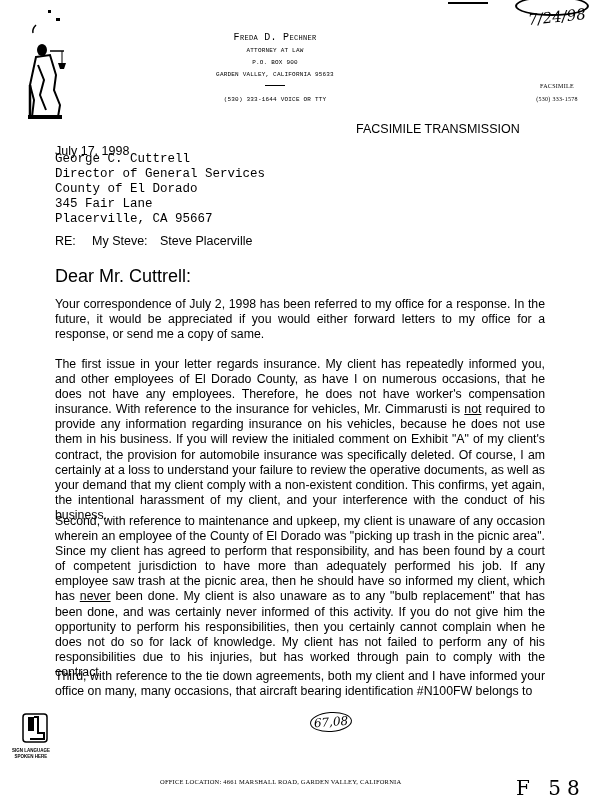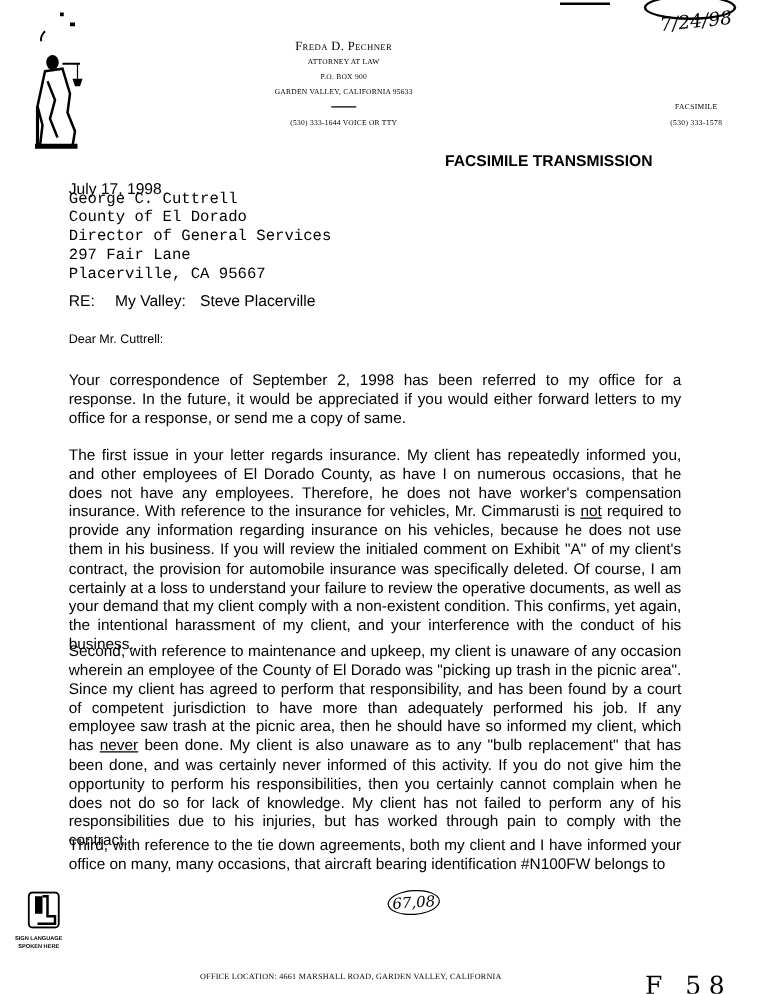--- a/index.html
+++ b/index.html
@@ -2,33 +2,33 @@
 <html><head>
 <meta charset="utf-8">
 <style>
   html, body { margin: 0; padding: 0; background: #ffffff; }
   body { width: 612px; height: 795px; position: relative; overflow: hidden; color: #000; }
   .abs { position: absolute; }
   .serif { font-family: "Liberation Serif", "DejaVu Serif", serif; }
   .sans { font-family: "Liberation Sans", "DejaVu Sans", sans-serif; }
 
   
-  .lh { left: 200px; width: 150px; text-align: center; }
+  .lh { left: 200px; width: 150px; text-align: center; font-family: Liberation Mono, monospace; }
   .lh-name { top: 32px; font-size: 10px; font-variant: small-caps; letter-spacing: 0.3px; }
   .lh-line { font-size: 6px; letter-spacing: 0.2px; text-transform: uppercase; }
   .lh-rule { top: 85px; left: 265px; width: 20px; height: 0; border-top: 1px solid #000; }
   .fax { left: 512px; width: 90px; text-align: center; font-size: 6px; letter-spacing: 0.3px; }
 
   
   .date { left: 55px; top: 122px; font-size: 12.5px; margin-top: 22px; }
-  .fx-title { left: 356px; top: 122px; font-size: 12.5px; font-weight: bold; }
+  .fx-title { left: 356px; top: 122px; font-size: 12.5px; font-weight: normal; }
   .addr { left: 55px; top: 152px; font-size: 12.5px; line-height: 15px; font-family: Liberation Mono, monospace; }
   .re { left: 55px; top: 234px; font-size: 12.5px; }
   .re span { display: inline-block; }
-  .salut { left: 55px; top: 266px; font-size: 10px; }
+  .salut { left: 55px; top: 266px; font-size: 18px; }
   .para { left: 55px; width: 490px; font-size: 12.3px; line-height: 15.1px; text-align: justify; }
   .p1 { top: 297px; }
   .p2 { top: 357px; }
   .p3 { top: 514px; }
   .p4 { top: 669px; }
   u { text-decoration: underline; }
 
   
   .footer-addr { left: 160px; top: 778px; font-size: 6.5px; letter-spacing: 0.2px; text-transform: uppercase; }
   .sign-caption { left: 6px; top: 748px; width: 50px; text-align: center; font-size: 4.5px; font-weight: bold; line-height: 6px; text-transform: uppercase; }
@@ -69,33 +69,33 @@
 <div class="abs lh-rule"></div>
 <div class="abs lh lh-line serif" style="top:96px;">(530) 333-1644 Voice or TTY</div>
 <div class="abs fax serif" style="top:83px;text-transform:uppercase;">Facsimile</div>
 <div class="abs fax serif" style="top:96px;">(530) 333-1578</div>
 
 <div class="abs date sans">July 17, 1998</div>
 <div class="abs fx-title sans">FACSIMILE TRANSMISSION</div>
 
 <div class="abs addr sans">
   <div>George C. Cuttrell</div>
+  <div>Director of General Services</div>
   <div>County of El Dorado</div>
-  <div>Director of General Services</div>
-  <div>297 Fair Lane</div>
+  <div>345 Fair Lane</div>
   <div>Placerville, CA 95667</div>
 </div>
 
 <div class="abs re sans">
-  <span style="width:37px;">RE:</span><span style="width:68px;">My Valley:</span><span>Steve Placerville</span>
+  <span style="width:37px;">RE:</span><span style="width:68px;">My Steve:</span><span>Steve Placerville</span>
 </div>
 
 <div class="abs salut sans">Dear Mr. Cuttrell:</div>
 
-<div class="abs para p1 sans">Your correspondence of September 2, 1998 has been referred to my office for a response.  In the future, it would be appreciated if you would either forward letters to my office for a response, or send me a copy of same.</div>
+<div class="abs para p1 sans">Your correspondence of July 2, 1998 has been referred to my office for a response.  In the future, it would be appreciated if you would either forward letters to my office for a response, or send me a copy of same.</div>
 <div class="abs para p2 sans"><span>The first issue in your letter regards insurance.  My client has repeatedly informed you, and other employees of El Dorado County, as have I on numerous occasions, that he does not have any employees.  Therefore, he does not have worker's compensation insurance. With reference to the insurance for vehicles, Mr. Cimmarusti is </span><u>not</u><span> required to provide any information regarding insurance on his vehicles, because he does not use them in his business.  If you will review the initialed comment on Exhibit "A" of my client's contract, the provision for automobile insurance was specifically deleted.  Of course, I am certainly at a loss to understand your failure to review the operative documents, as well as your demand that my client comply with a non-existent condition.  This confirms, yet again, the intentional harassment of my client, and your interference with the conduct of his business.</span></div>
 <div class="abs para p3 sans"><span>Second, with reference to maintenance and upkeep, my client is unaware of any occasion wherein an employee of the County of El Dorado was "picking up trash in the picnic area". Since my client has agreed to perform that responsibility, and has been found by a court of competent jurisdiction to have more than adequately performed his job.  If any employee saw trash at the picnic area, then he should have so informed my client, which has </span><u>never</u><span> been done.  My client is also unaware as to any "bulb replacement" that has been done, and was certainly never informed of this activity.  If you do not give him the opportunity to perform his responsibilities, then you certainly cannot complain when he does not do so for lack of knowledge.  My client has not failed to perform any of his responsibilities due to his injuries, but has worked through pain to comply with the contract.</span></div>
 <div class="abs para p4 sans">Third, with reference to the tie down agreements, both my client and I have informed your office on many, many occasions, that aircraft bearing identification #N100FW belongs to</div>
 
 <div class="abs" style="left:22px;top:713px;width:26px;height:30px;">
   <svg width="26" height="30" viewBox="0 0 26 30">
     <rect x="1" y="1" width="24" height="28" rx="3" fill="#fff" stroke="#000" stroke-width="1.5"></rect>
     <rect x="6" y="4" width="6" height="14" fill="#000"></rect>
     <path d="M12 4 L16 4 L16 20 L22 20 L22 26 L8 26" stroke="#000" stroke-width="2" fill="none"></path>
   </svg>

